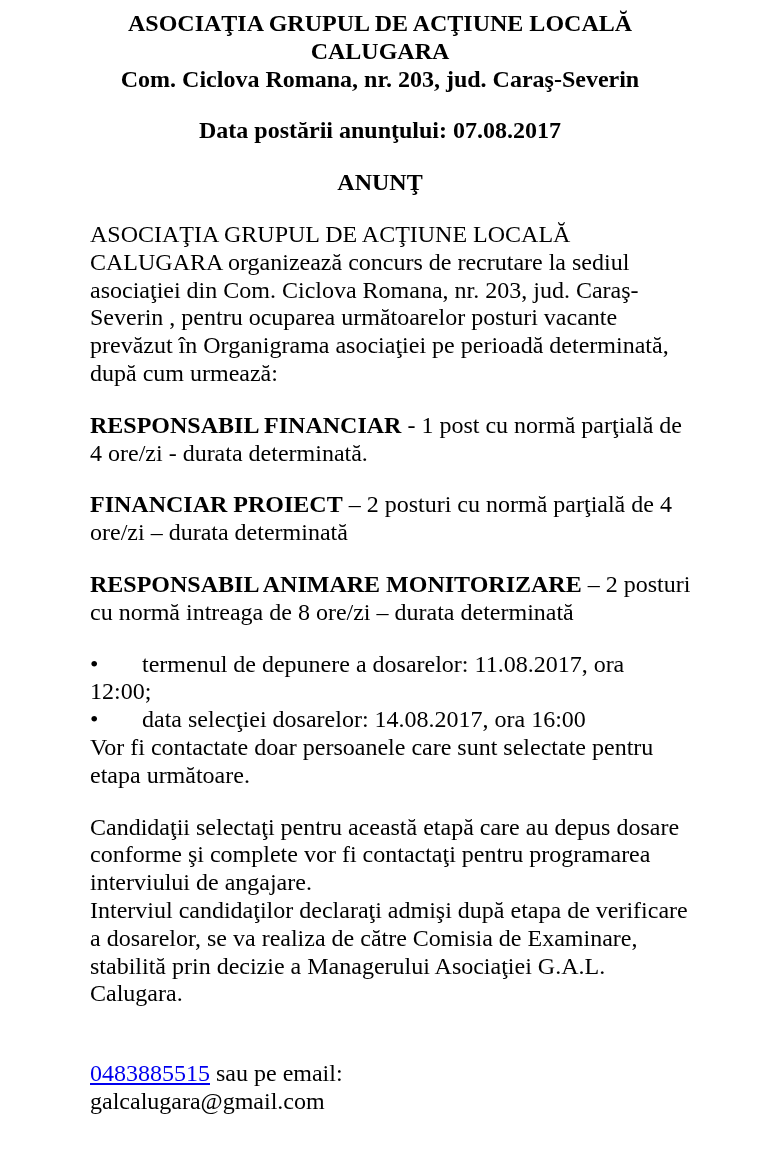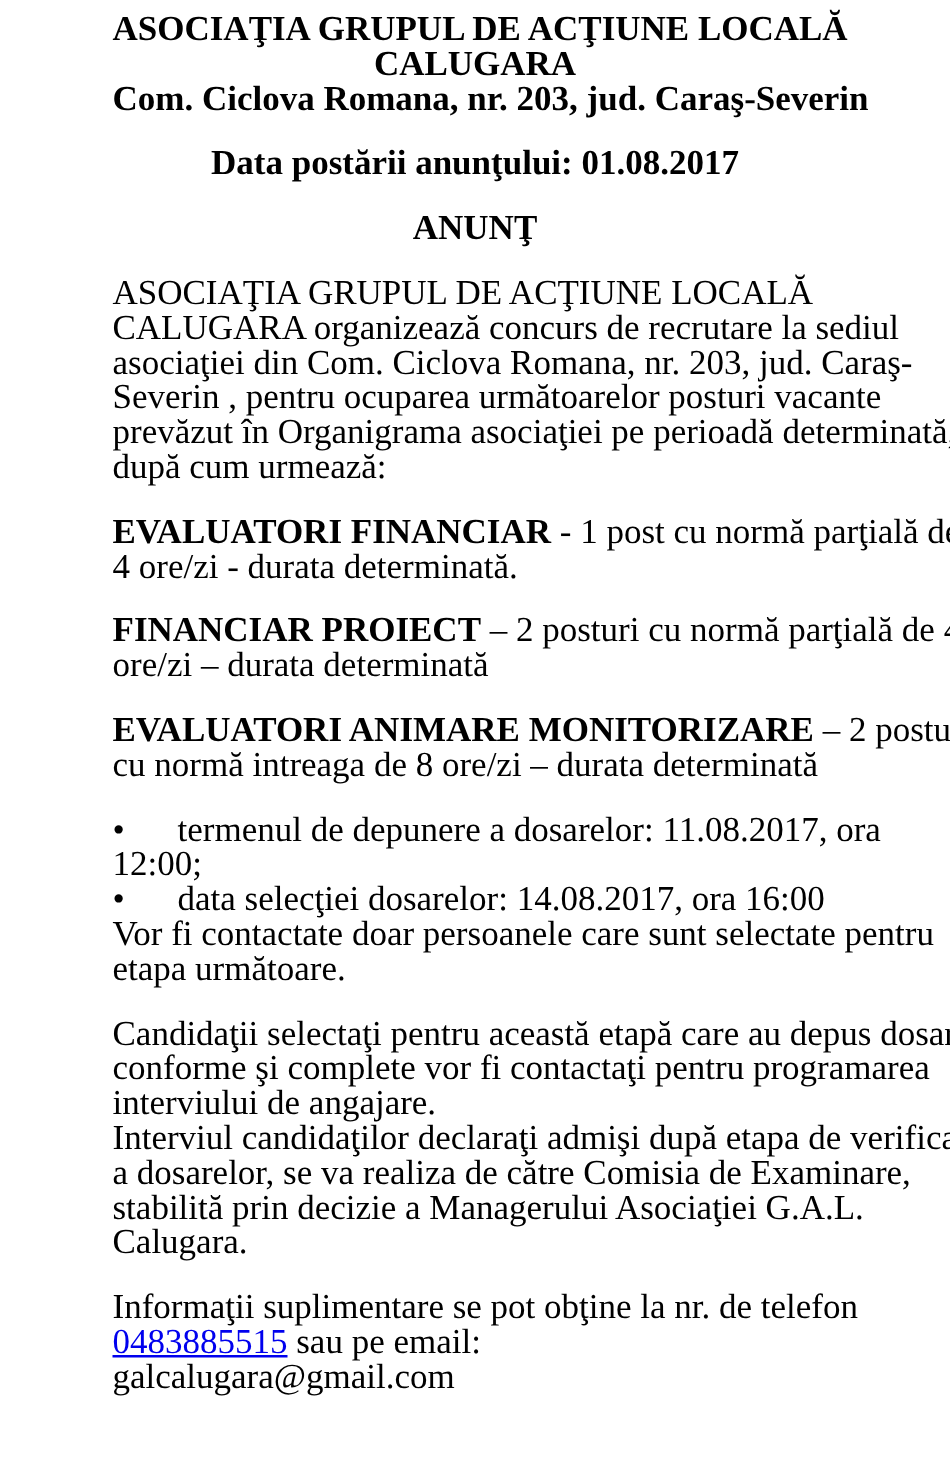--- a/index.html
+++ b/index.html
@@ -4,21 +4,21 @@
 <style>
   html, body { margin: 0; padding: 0; background: #ffffff; }
   body { width: 760px; height: 1176px; overflow: hidden; }
 
   .doc {
     box-sizing: border-box;
     width: 760px;
     height: 1176px;
     padding: 10px 90px 0 90px;
     font-family: "Liberation Serif", "DejaVu Serif", serif;
-    font-size: 28px;
+    font-size: 24px;
     line-height: 27.8px;
     color: #000000;
     background: #ffffff;
     white-space: nowrap; 
   }
 
   .block  { margin: 0 0 24px 0; }
   .center { text-align: center; }
   .bold, b { font-weight: bold; }
 
@@ -33,49 +33,49 @@
     cursor: pointer;
   }
 </style>
 </head>
 <body>
 
 <div class="doc">
 
   <div class="block center bold">ASOCIAŢIA GRUPUL DE ACŢIUNE LOCALĂ<br>CALUGARA<br>Com. Ciclova Romana, nr. 203, jud. Caraş-Severin</div>
 
-  <div class="block center bold">Data postării anunţului: 01.08.2017</div>
+  <div class="block center bold">Data postării anunţului: 07.08.2017</div>
 
   <div class="block center bold">ANUNŢ</div>
 
   <div class="block">ASOCIAŢIA GRUPUL DE ACŢIUNE LOCALĂ<br>CALUGARA organizează concurs de recrutare la sediul<br>asociaţiei din Com. Ciclova Romana, nr. 203, jud. Caraş-<br>Severin , pentru ocuparea următoarelor posturi vacante<br>prevăzut în Organigrama asociaţiei pe perioadă determinată,<br>după cum urmează:</div>
 
   <div class="block">
-    <b>EVALUATORI FINANCIAR</b><span> - 1 post cu normă parţială de<br>4 ore/zi - durata determinată.</span>
+    <b>RESPONSABIL FINANCIAR</b><span> - 1 post cu normă parţială de<br>4 ore/zi - durata determinată.</span>
   </div>
 
   <div class="block">
     <b>FINANCIAR PROIECT</b><span> – 2 posturi cu normă parţială de 4<br>ore/zi – durata determinată</span>
   </div>
 
   <div class="block">
-    <b>EVALUATORI ANIMARE MONITORIZARE</b><span> – 2 posturi<br>cu normă intreaga de 8 ore/zi – durata determinată</span>
+    <b>RESPONSABIL ANIMARE MONITORIZARE</b><span> – 2 posturi<br>cu normă intreaga de 8 ore/zi – durata determinată</span>
   </div>
 
   <div class="block">
     <div>
       <span class="bullet">•</span><span>termenul de depunere a dosarelor: 11.08.2017, ora<br>12:00;</span>
     </div>
     <div>
       <span class="bullet">•</span><span>data selecţiei dosarelor: 14.08.2017, ora 16:00</span>
     </div>
     <div>Vor fi contactate doar persoanele care sunt selectate pentru<br>etapa următoare.</div>
   </div>
 
   <div class="block">Candidaţii selectaţi pentru această etapă care au depus dosare<br>conforme şi complete vor fi contactaţi pentru programarea<br>interviului de angajare.<br>Interviul candidaţilor declaraţi admişi după etapa de verificare<br>a dosarelor, se va realiza de către Comisia de Examinare,<br>stabilită prin decizie a Managerului Asociaţiei G.A.L.<br>Calugara.</div>
 
   <div class="block">
-    <span>Informaţii suplimentare se pot obţine la nr. de telefon</span><br>
+    <br>
     <a class="phone">0483885515</a><span> sau pe email:</span><br>
     <span>galcalugara@gmail.com</span>
   </div>
 
 </div>
 
 </body></html>

